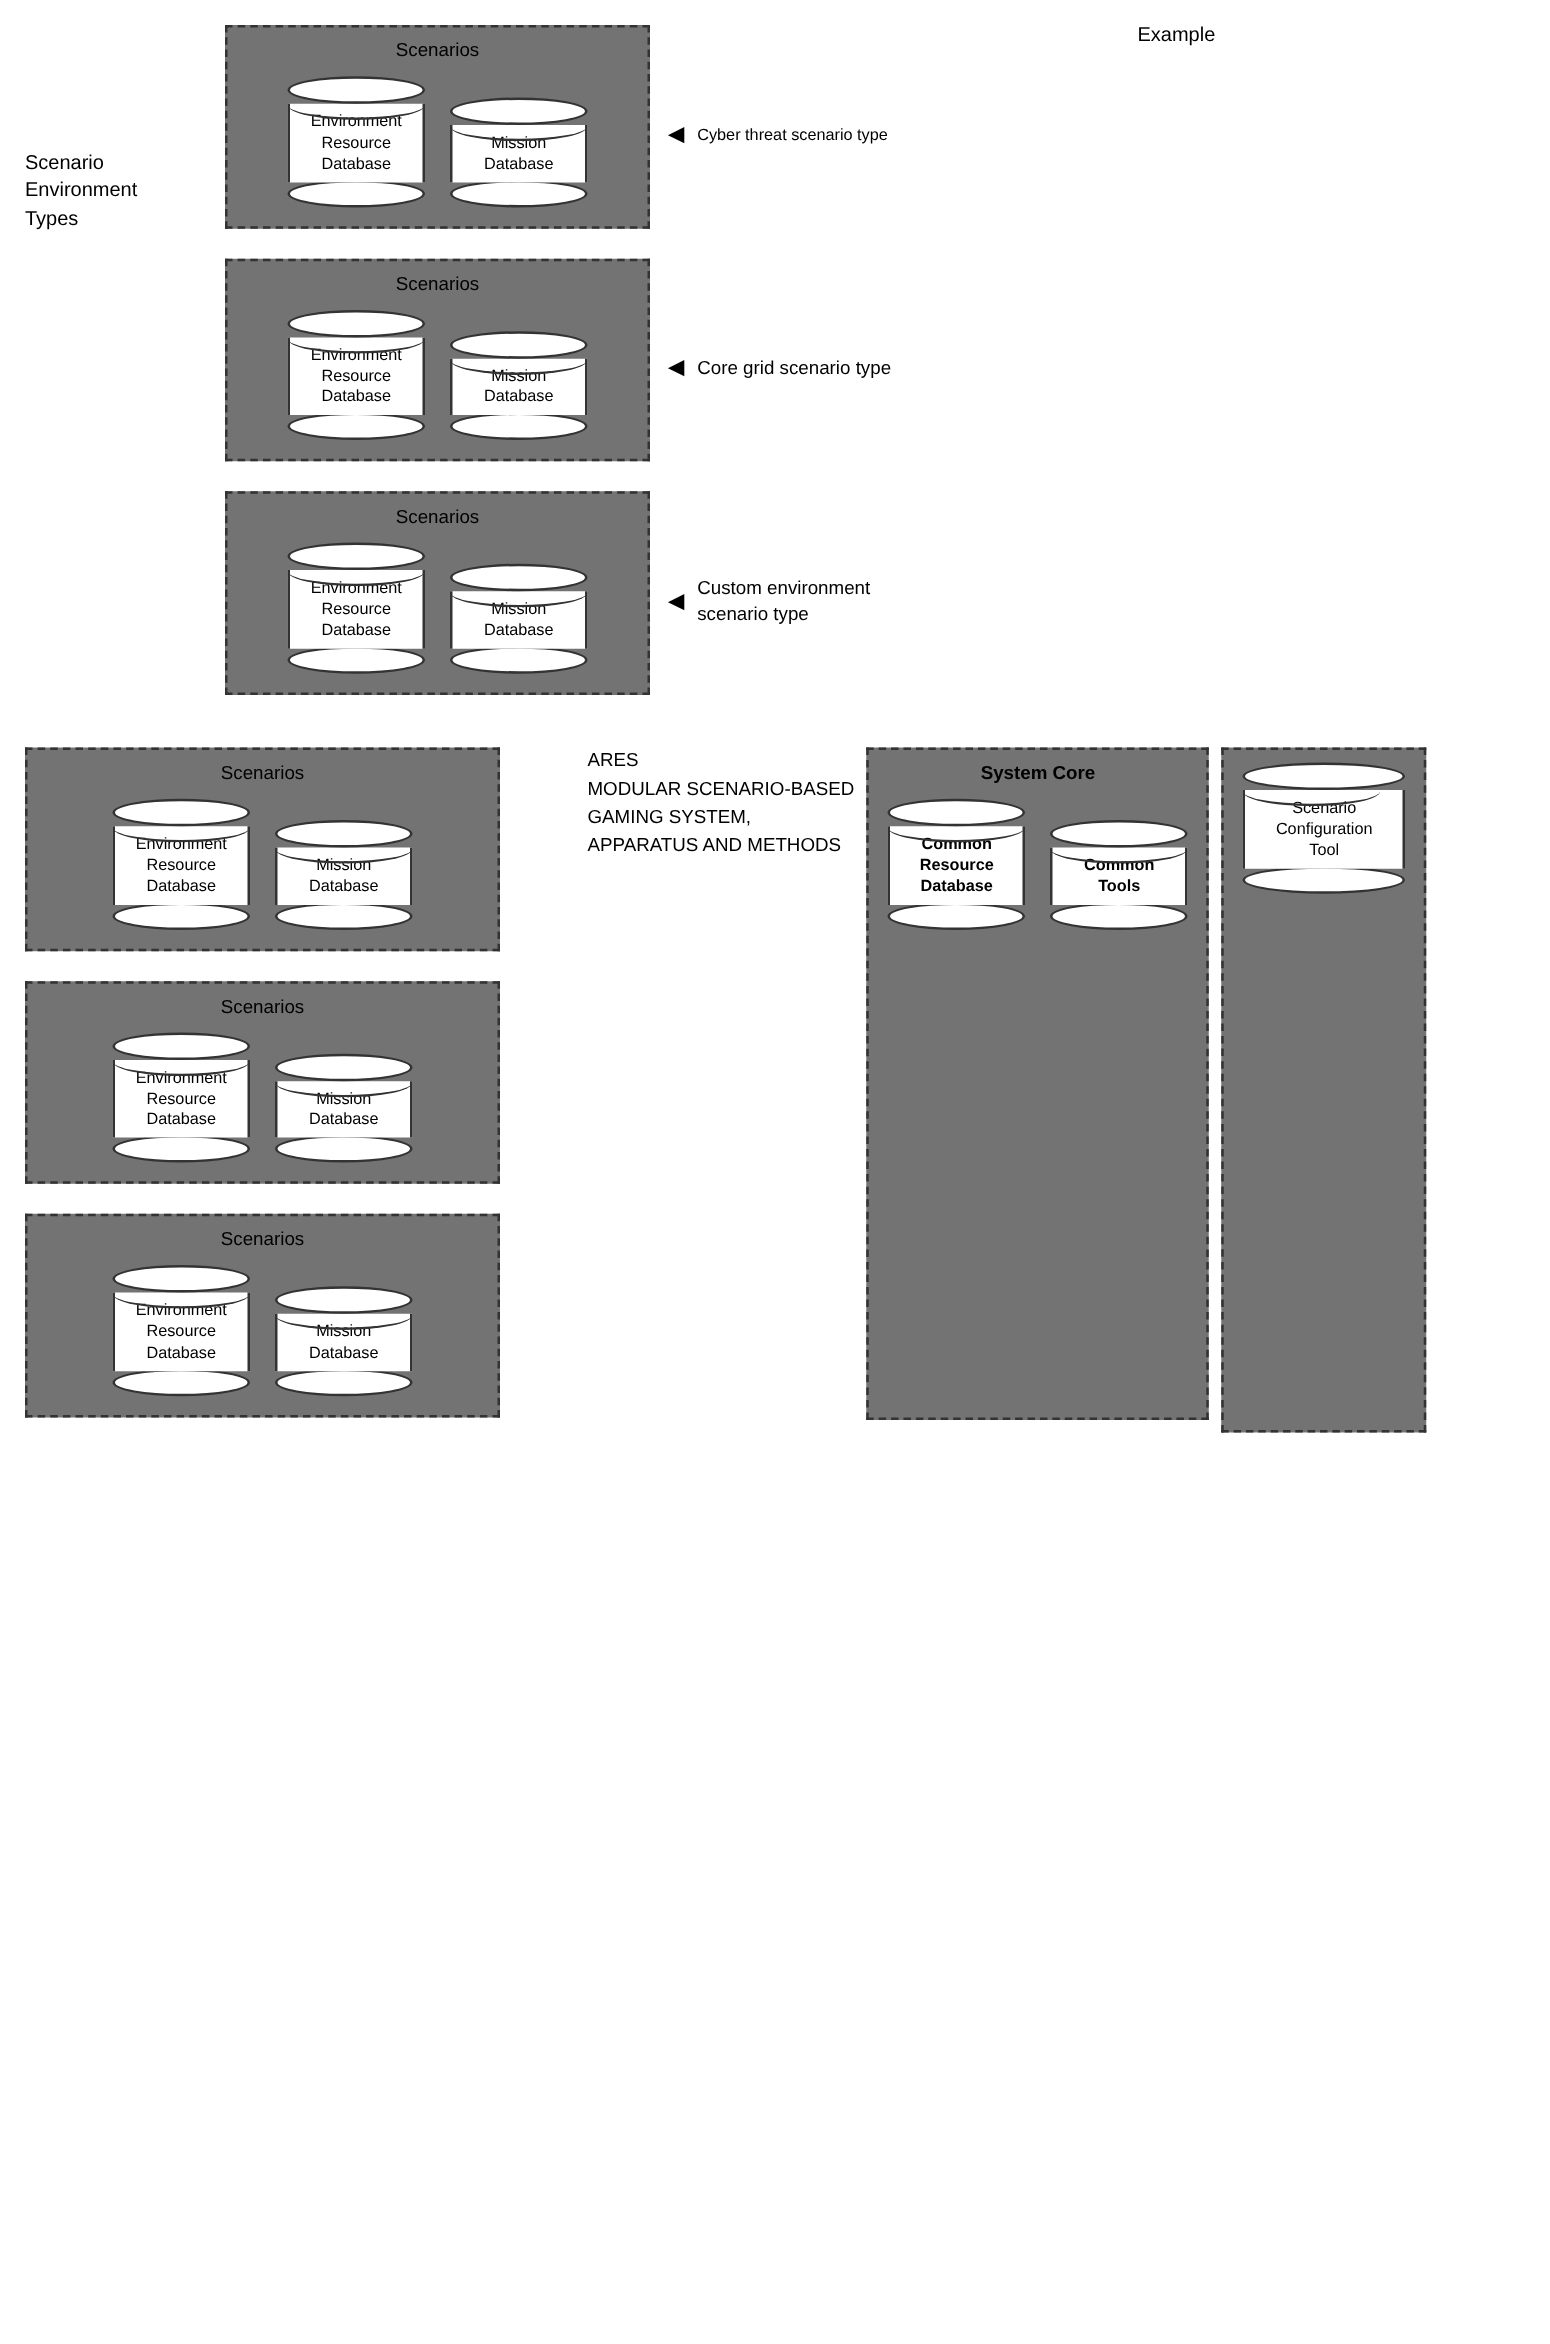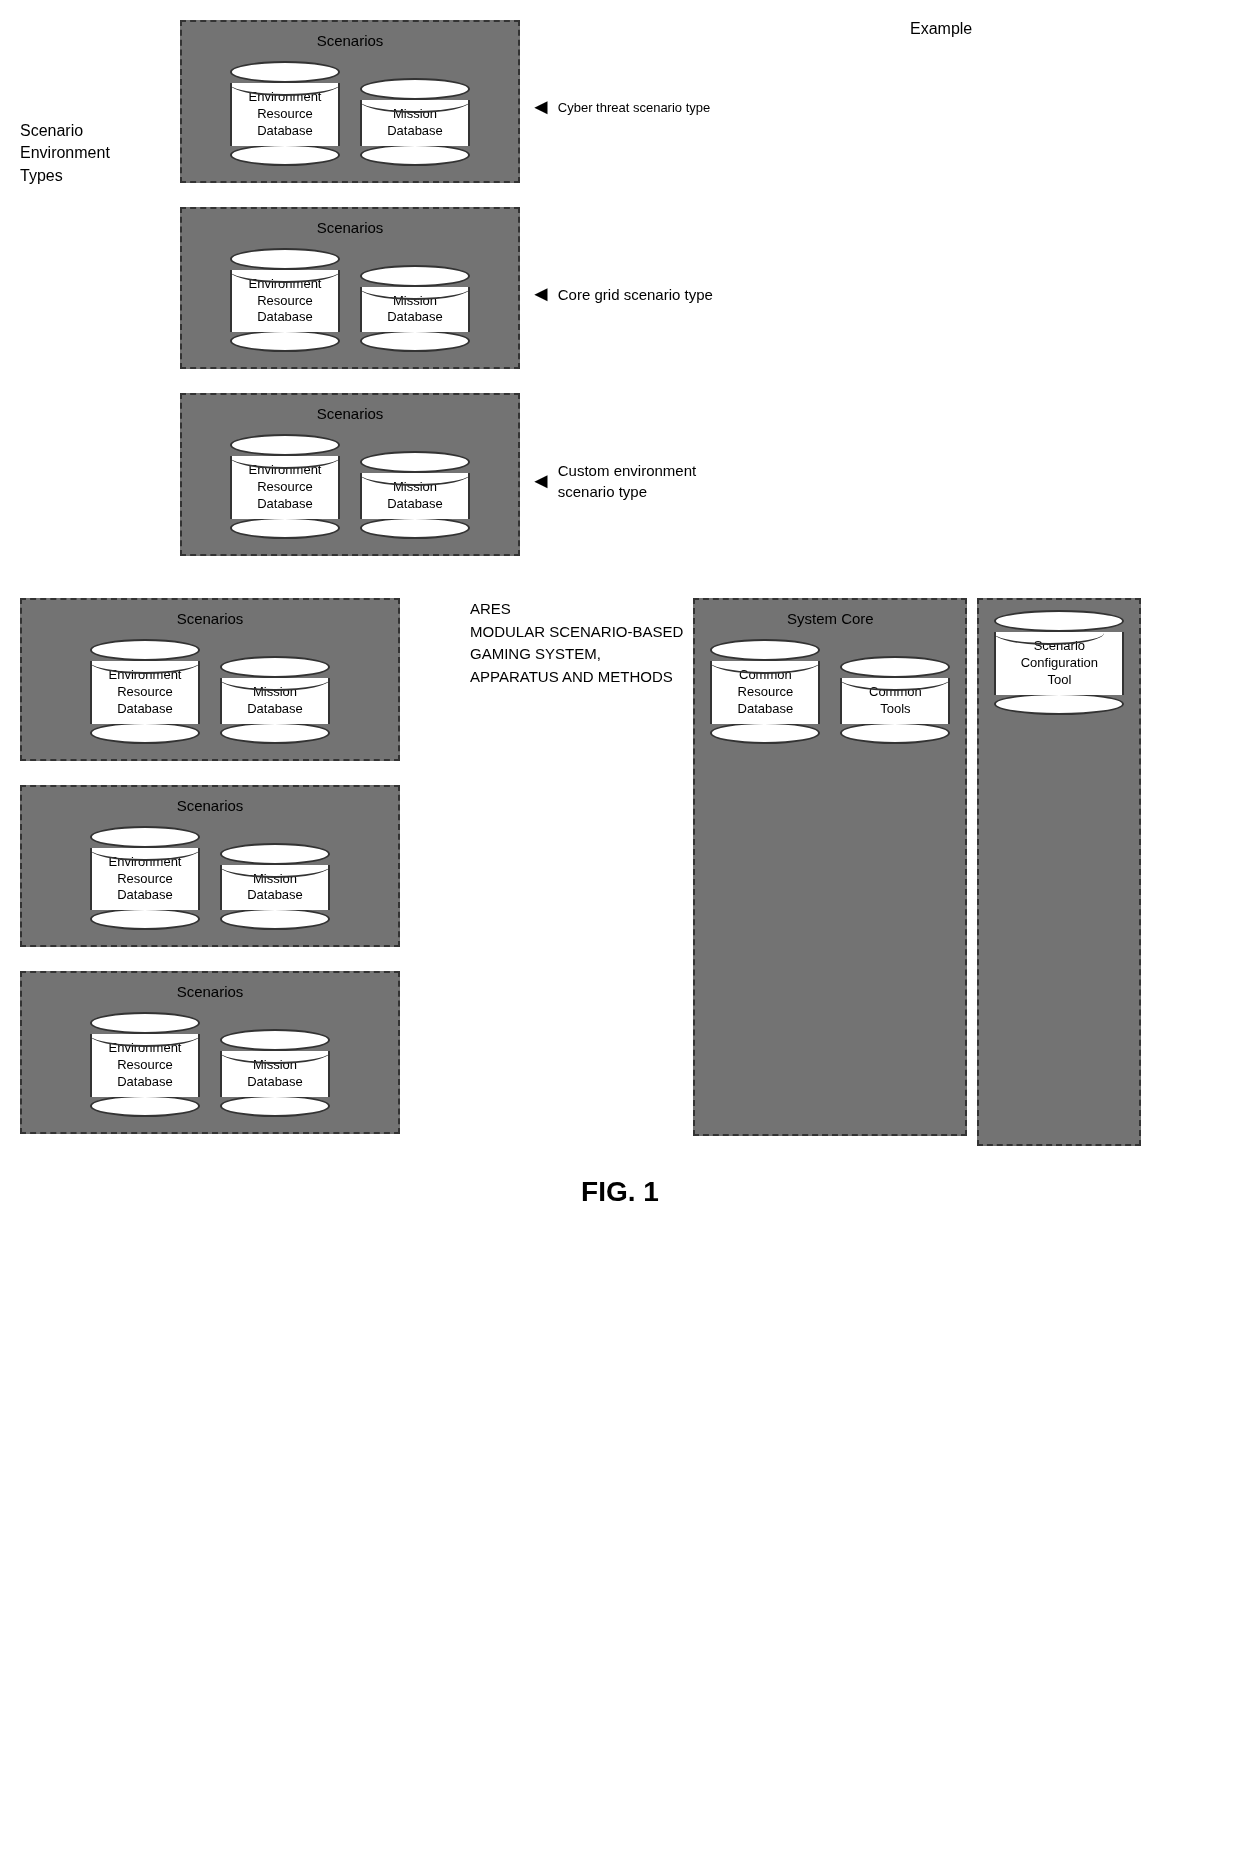--- a/index.html
+++ b/index.html
@@ -160,20 +160,21 @@
       font-size: 15px;
       font-weight: normal;
       line-height: 1.5;
       margin-bottom: 10px;
     }
 
     .system-core-box {
       border: 2px dashed #333;
       padding: 10px 15px 15px 15px;
       margin-bottom: 10px;
+      font-weight: bold;
     }
     .system-core-title {
       text-align: center;
       font-size: 15px;
       margin-bottom: 12px;
     }
     .scenario-setup-label {
       font-size: 15px;
       text-align: center;
       margin-bottom: 8px;
@@ -366,15 +367,14 @@
             <div class="cylinder-body" style="width:130px;">Scenario<br>Configuration<br>Tool</div>
             <div class="cylinder-bottom" style="width:130px;"></div>
           </div>
         </div>
       </div>
 
     </div>
 
   </div>
 
-  <div class="fig-label">FIG. 1</div>
 
 </div>
 
 </body></html>

